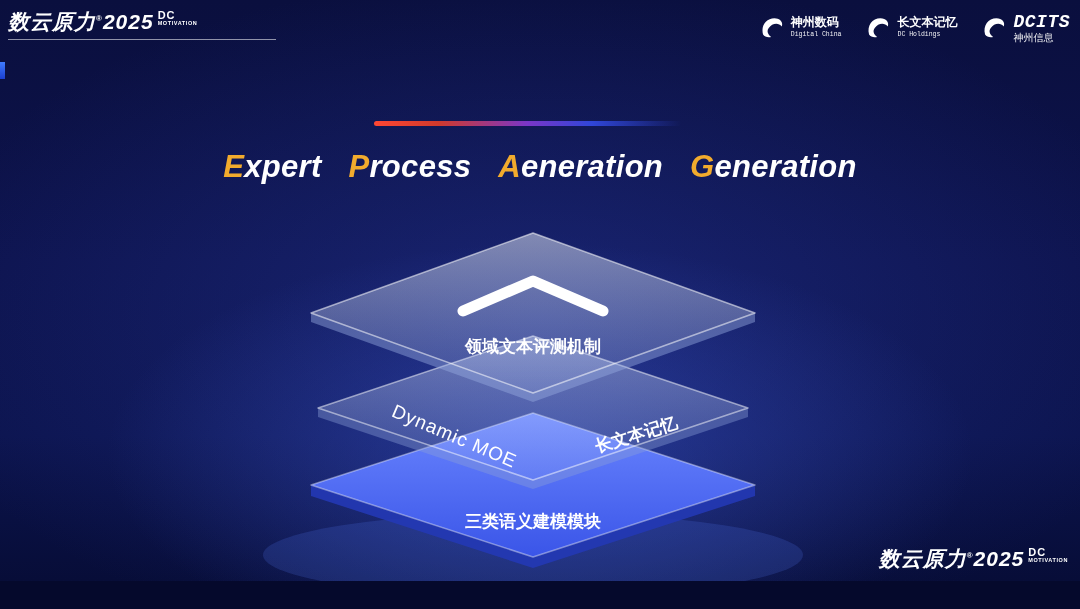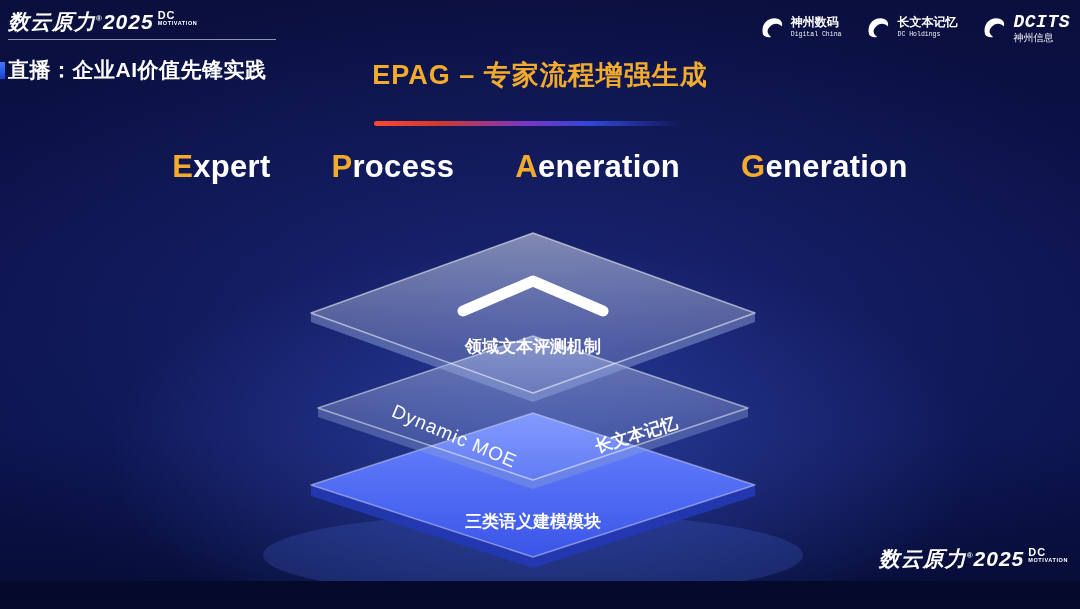--- a/index.html
+++ b/index.html
@@ -44,21 +44,21 @@
   .logo-item.dcits .logo-name { font-style: italic; font-size: 18px; letter-spacing: 0.5px; }
   .logo-item.dcits .logo-sub { font-size: 10px; }
 
   
   .divider { position: absolute; left: 374px; top: 121px; width: 320px; height: 5px; border-radius: 3px;
     background: linear-gradient(90deg, #ff4733 0%, #d03a2c 20%, #7a36c8 48%, #3046d8 68%, rgba(40,70,210,0) 96%); }
 
   
   .egen { position: absolute; top: 149px; left: 0; width: 100%; text-align: center;
     font-size: 31px; font-weight: 600; letter-spacing: 0.3px; }
-  .egen .word { display: inline-block; margin: 0 26px; }
+  .egen .word { display: inline-block; margin: 0 9px; font-style: italic; }
   .egen .accent { color: #f2ab2d; }
 
   
   .diagram { position: absolute; left: 0; top: 0; width: 1080px; height: 609px; }
   .lbl { font-family: "Liberation Sans", sans-serif; fill: #ffffff; }
 </style>
 </head>
 <body>
 
 <div class="stage">
@@ -68,23 +68,21 @@
       <span class="brand-main"><span>数云原力</span><sup>®</sup><span>2025</span></span>
       <span class="brand-sub">
         <span class="brand-dc">DC</span>
         <span class="brand-mot">MOTIVATION</span>
       </span>
     </div>
     <div class="brand-line"></div>
   </div>
 
   <div class="live-accent"></div>
-  <div class="live">直播：企业AI价值先锋实践</div>
 
-  <div class="slide-title">EPAG – 专家流程增强生成</div>
 
   <div class="logos">
     <div class="logo-item">
       <svg width="26" height="26" viewBox="0 0 32 32">
         <path d="M5 24 C2 13 9 4 19 4 C26 4 30 9 28 14 C24 9 16 10 12 16 C9 20 11 24 15 27 C11 28 7 27 5 24 Z" fill="#ffffff"></path>
       </svg>
       <span class="logo-text">
         <span class="logo-name">神州数码</span>
         <span class="logo-sub">Digital China</span>
       </span>

